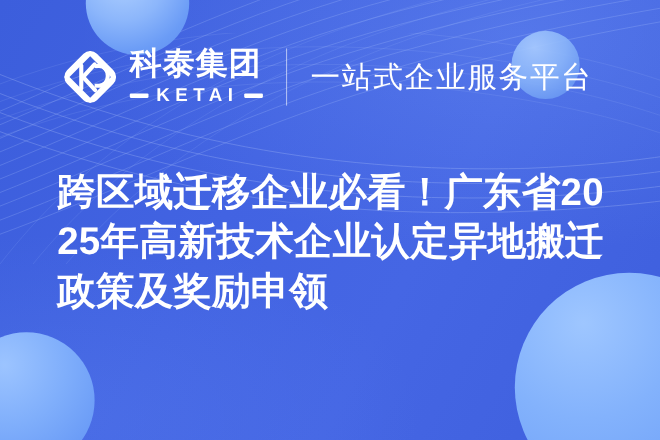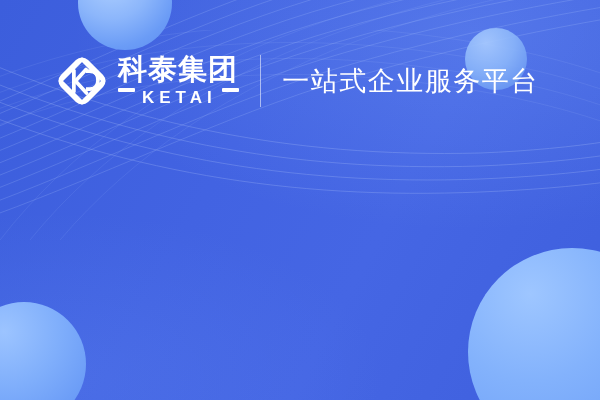--- a/index.html
+++ b/index.html
@@ -74,21 +74,20 @@
     background: radial-gradient(circle at 30% 22%, #9EC6FF 0%, #83B2FC 40%, #74A5F9 70%, #6B9DF7 100%);
   }
 
   
   .header {
     position: absolute;
     left: 0; top: 0;
     width: 560px; height: 140px;
     display: flex;
     align-items: center;
-    margin-top: 11px;
   }
   .brand-block {
     display: flex;
     align-items: center;
     margin-left: 57px;
   }
   .logo-mark {
     width: 50px; height: 50px;
     flex: 0 0 auto;
     margin-right: 11px;
@@ -97,20 +96,21 @@
   .brand-cn {
     color: #ffffff;
     font-size: 29px;
     font-weight: 700;
     letter-spacing: 1px;
     line-height: 1.05;
     white-space: nowrap;
   }
   .brand-en-row {
     display: flex;
+    align-items: center;
     margin-top: 4px;
   }
   .brand-rule {
     width: 17px; height: 4px;
     background: #ffffff;
     border-radius: 1px;
     flex: 0 0 auto;
   }
   .brand-en {
     color: #ffffff;
@@ -239,14 +239,15 @@
       </div>
     </div>
 
     <div class="divider"></div>
 
     <div class="slogan-block">
       <div class="slogan-main">一站式企业服务平台</div>
     </div>
   </div>
 
+  <div class="headline">跨区域迁移企业必看！广东省2025年高新技术企业认定异地搬迁政策及奖励申领</div>
 
 </div>
 
 </body></html>

